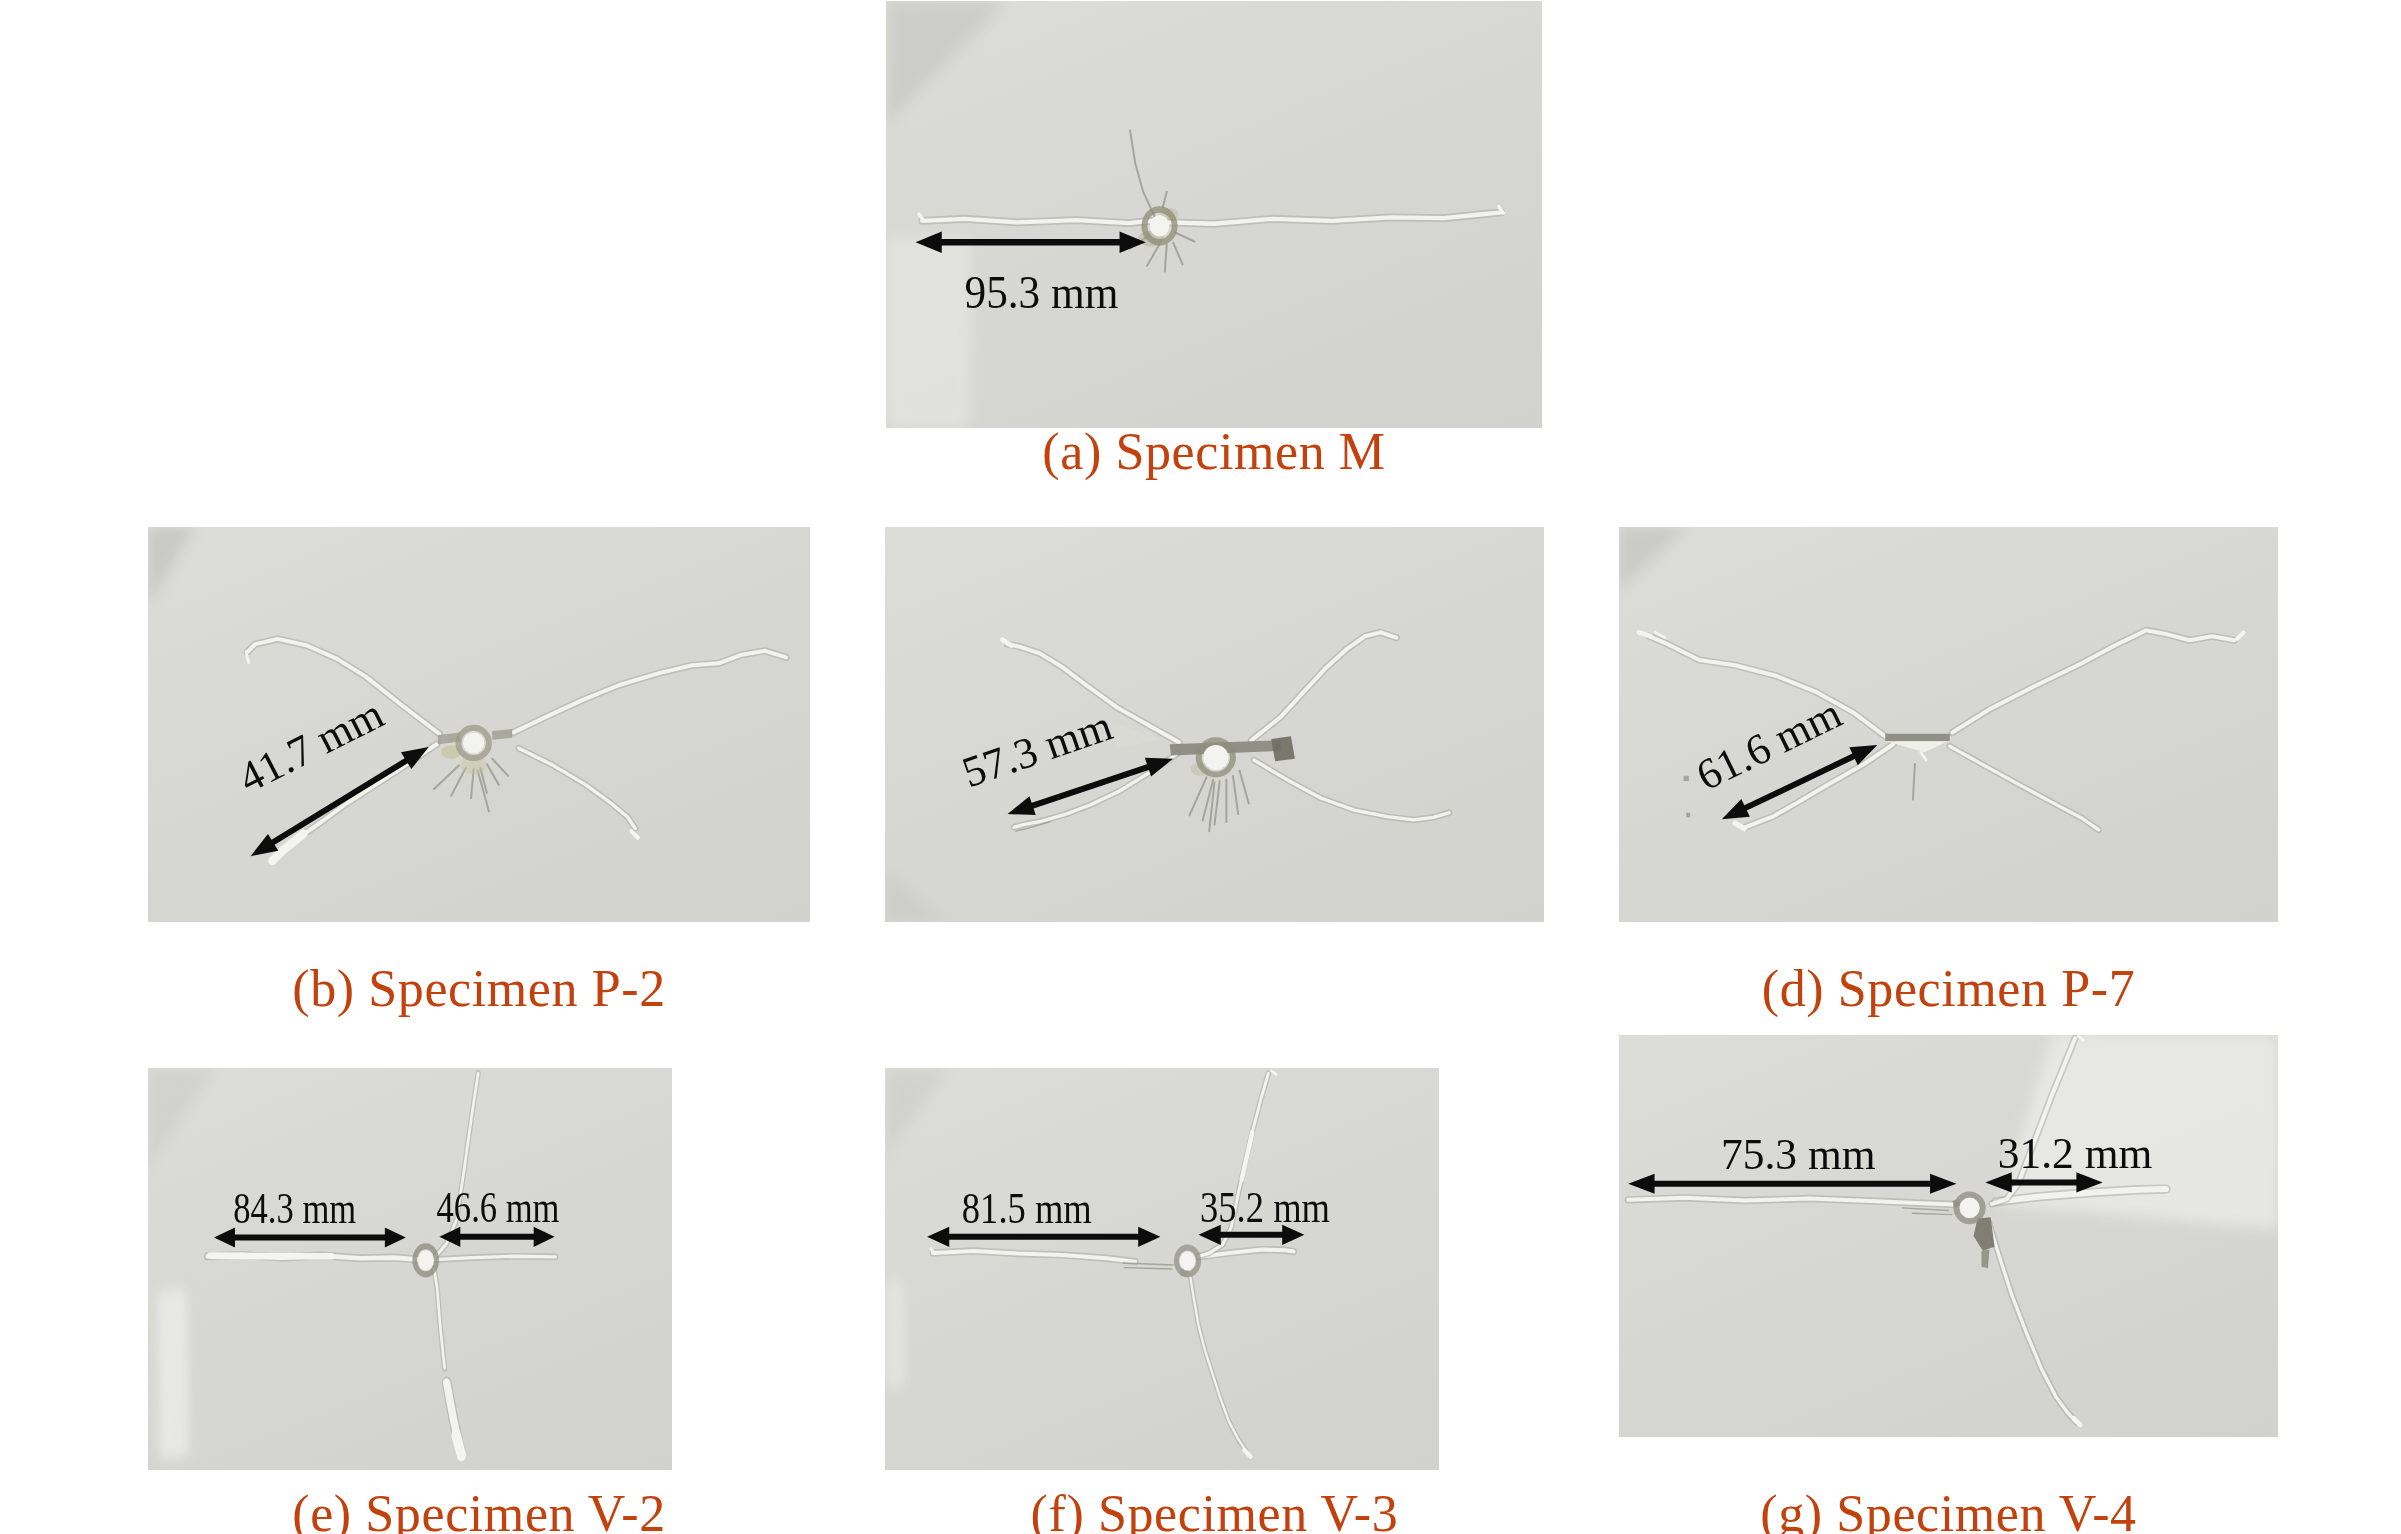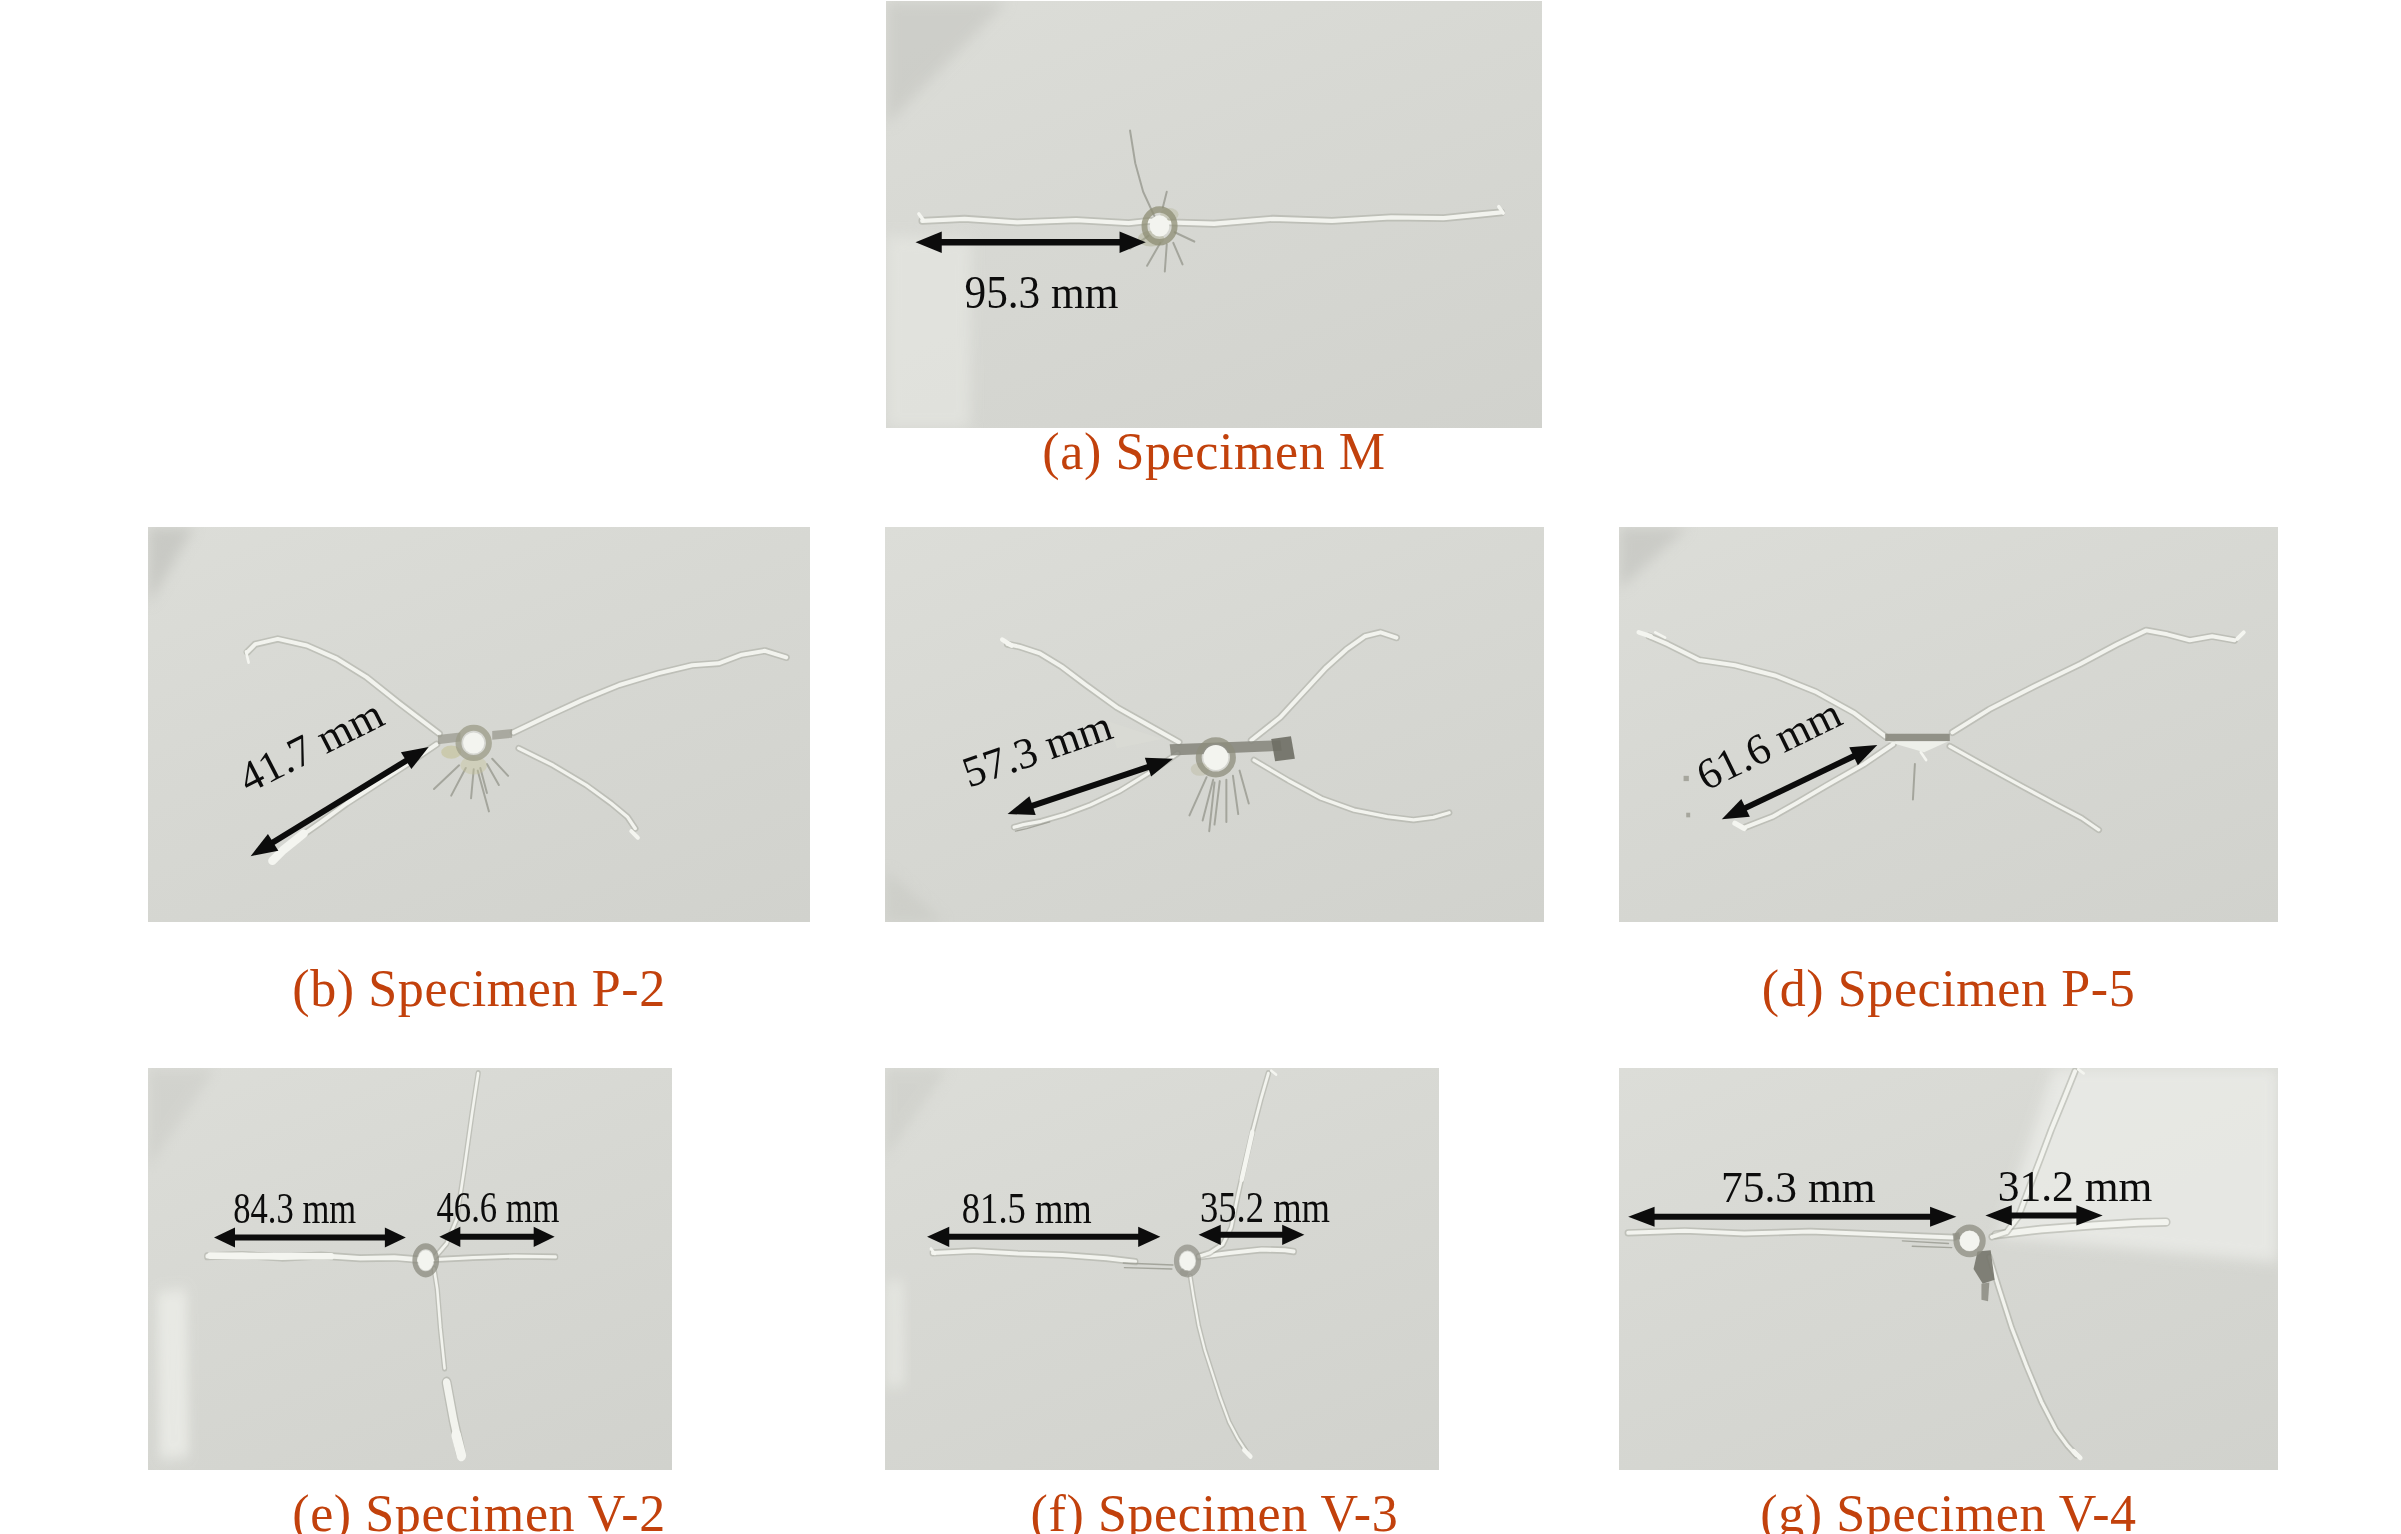--- a/index.html
+++ b/index.html
@@ -163,21 +163,21 @@
         <polygon points="98,378 106,378 106,386 98,386" fill="#9a9a90" opacity="0.8"></polygon>
         <polygon points="102,434 108,434 108,441 102,441" fill="#9a9a90" opacity="0.8"></polygon>
         <g>
           <line x1="184.86208325048918" y1="430.1804431893844" x2="363.1379167495108" y2="344.8195568106156" stroke="#0c0c0c" stroke-width="9"></line>
           <polygon points="156,444 198.55552131808756,440.2546555103973 185.59968680813543,413.19645246306374" fill="#0c0c0c"></polygon>
           <polygon points="392,331 362.40031319186454,361.80354753693626 349.44447868191247,334.7453444896027" fill="#0c0c0c"></polygon>
           <text x="237" y="350" font-size="66" text-anchor="middle" transform="rotate(-26 237 350)">61.6 mm</text>
         </g>
       </svg>
     </div>
-    <div class="cap" style="left: 1619px; top: 961px; width: 659px;">(d) Specimen P-5</div>
+    <div class="cap" style="left: 1619px; top: 961px; width: 659px;">(d) Specimen P-7</div>
     <div class="photo" style="left: 148px; top: 1068px; width: 524px; height: 402px;">
       <svg viewBox="0 0 1000 600" preserveAspectRatio="none">
         <defs>
           <filter id="soft-e" x="-30%" y="-30%" width="160%" height="160%">
             <feGaussianBlur stdDeviation="10"></feGaussianBlur>
           </filter>
         </defs>
         <polygon points="18,334 74,330 78,580 22,584" fill="#eaebe6" opacity="0.9" filter="url(#soft-e)"></polygon>
         <polygon points="0,0 130,0 0,150" fill="#c7c8c3" opacity="0.45" filter="url(#soft-e)"></polygon>
         <polyline points="113,281 180,279 255,283 330,280 405,284 470,283 516,286" fill="none" stroke="#a6a79d" stroke-width="12" stroke-linecap="round" stroke-linejoin="round" opacity="0.5"></polyline>
@@ -247,21 +247,21 @@
         </g>
         <g>
           <line x1="598" y1="249" x2="725" y2="249" stroke="#0c0c0c" stroke-width="9"></line>
           <polygon points="566,249 606,264 606,234" fill="#0c0c0c"></polygon>
           <polygon points="757,249 717,264 717,234" fill="#0c0c0c"></polygon>
           <text x="686" y="230" font-size="66" text-anchor="middle">35.2 mm</text>
         </g>
       </svg>
     </div>
     <div class="cap" style="left: 885px; top: 1486px; width: 659px;">(f) Specimen V-3</div>
-    <div class="photo" style="left: 1619px; top: 1068px; width: 659px; height: 402px;">
+    <div class="photo" style="left: 1619px; top: 1035px; width: 659px; height: 402px;">
       <svg viewBox="0 0 1000 600" preserveAspectRatio="none">
         <defs>
           <filter id="soft-g" x="-30%" y="-30%" width="160%" height="160%">
             <feGaussianBlur stdDeviation="10"></feGaussianBlur>
           </filter>
         </defs>
         <polygon points="660,0 1000,0 1000,290 575,252" fill="#ebece8" opacity="0.8" filter="url(#soft-g)"></polygon>
         <polyline points="14,246 100,243 190,247 290,244 390,248 460,251 508,253" fill="none" stroke="#a6a79d" stroke-width="11" stroke-linecap="round" stroke-linejoin="round" opacity="0.5"></polyline>
         <polyline points="14,246 100,243 190,247 290,244 390,248 460,251 508,253" fill="none" stroke="#f4f5f0" stroke-width="6" stroke-linecap="round" stroke-linejoin="round" opacity="0.95"></polyline>
         <polyline points="430,258 500,262" fill="none" stroke="#9b9c93" stroke-width="2" stroke-linecap="round" stroke-linejoin="round" opacity="0.85"></polyline>

